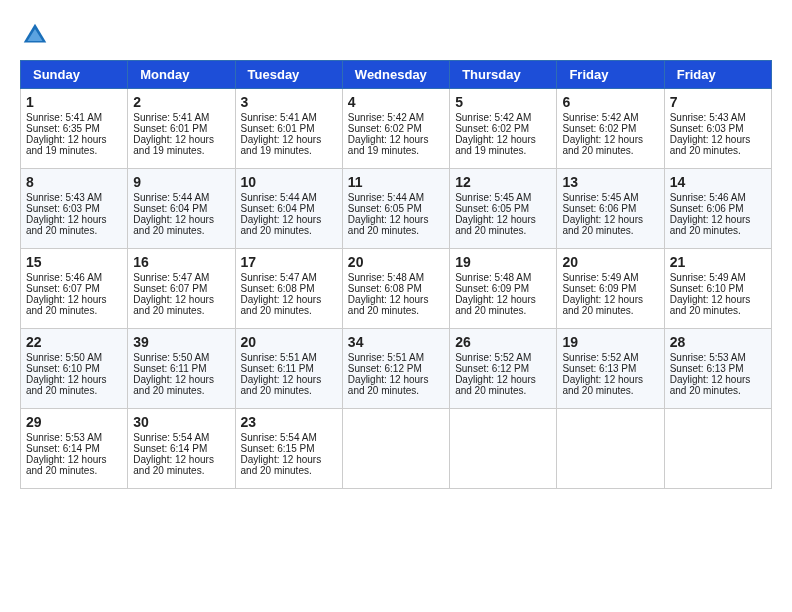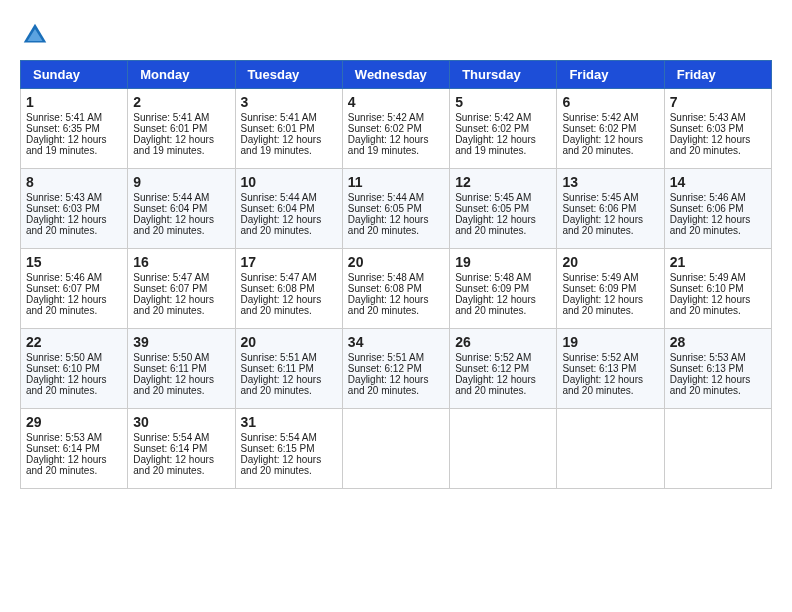--- a/index.html
+++ b/index.html
@@ -149,20 +149,20 @@
         <td><span class="day-num">39</span><span>Sunrise: 5:50 AM</span><br><span>Sunset: 6:11 PM</span><br><span>Daylight: 12 hours and 20 minutes.</span></td>
         <td><span class="day-num">20</span><span>Sunrise: 5:51 AM</span><br><span>Sunset: 6:11 PM</span><br><span>Daylight: 12 hours and 20 minutes.</span></td>
         <td><span class="day-num">34</span><span>Sunrise: 5:51 AM</span><br><span>Sunset: 6:12 PM</span><br><span>Daylight: 12 hours and 20 minutes.</span></td>
         <td><span class="day-num">26</span><span>Sunrise: 5:52 AM</span><br><span>Sunset: 6:12 PM</span><br><span>Daylight: 12 hours and 20 minutes.</span></td>
         <td><span class="day-num">19</span><span>Sunrise: 5:52 AM</span><br><span>Sunset: 6:13 PM</span><br><span>Daylight: 12 hours and 20 minutes.</span></td>
         <td><span class="day-num">28</span><span>Sunrise: 5:53 AM</span><br><span>Sunset: 6:13 PM</span><br><span>Daylight: 12 hours and 20 minutes.</span></td>
       </tr>
       <tr>
         <td><span class="day-num">29</span><span>Sunrise: 5:53 AM</span><br><span>Sunset: 6:14 PM</span><br><span>Daylight: 12 hours and 20 minutes.</span></td>
         <td><span class="day-num">30</span><span>Sunrise: 5:54 AM</span><br><span>Sunset: 6:14 PM</span><br><span>Daylight: 12 hours and 20 minutes.</span></td>
-        <td><span class="day-num">31</span><span>Sunrise: 5:54 AM</span><br><span>Sunset: 6:15 PM</span><br><span>Daylight: 12 hours and 20 minutes.</span></td>
+        <td><span class="day-num">23</span><span>Sunrise: 5:54 AM</span><br><span>Sunset: 6:15 PM</span><br><span>Daylight: 12 hours and 20 minutes.</span></td>
         <td class="empty-cell"></td>
         <td class="empty-cell"></td>
         <td class="empty-cell"></td>
         <td class="empty-cell"></td>
       </tr>
     </tbody>
 </table>
 
 </body></html>

